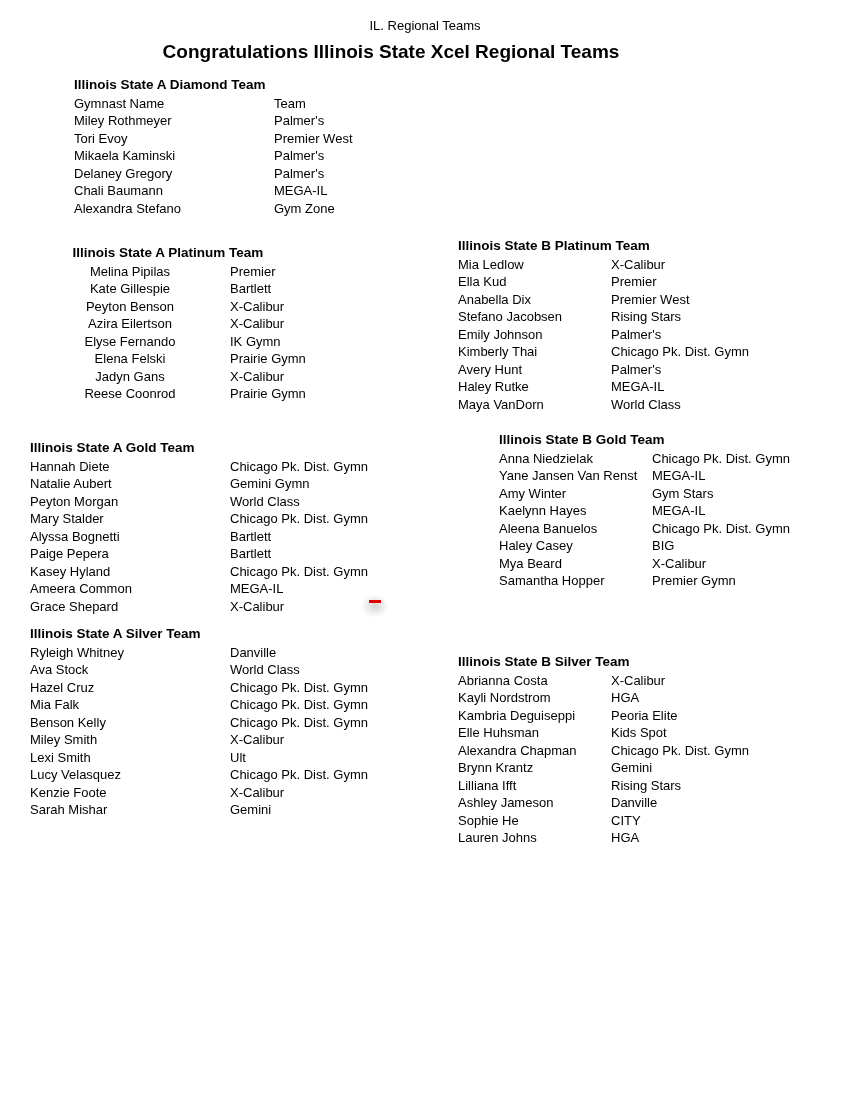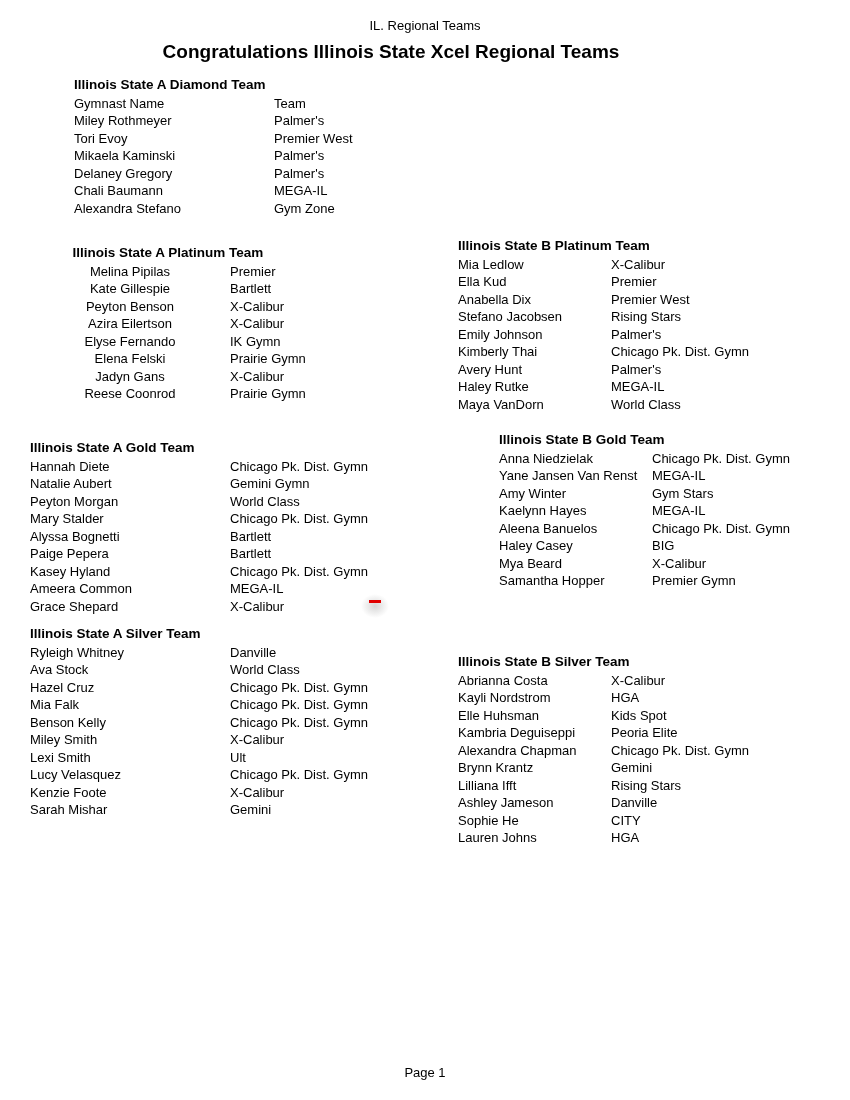--- a/index.html
+++ b/index.html
@@ -365,30 +365,30 @@
     <span class="cell name">Abrianna Costa</span>
     <span class="cell team">X-Calibur</span>
   </div>
 
   <div class="row">
     <span class="cell name">Kayli Nordstrom</span>
     <span class="cell team">HGA</span>
   </div>
 
   <div class="row">
+    <span class="cell name">Kambria Deguiseppi</span>
+    <span class="cell team">Peoria Elite</span>
+  </div>
+
+  <div class="row">
     <span class="cell name">Elle Huhsman</span>
     <span class="cell team">Kids Spot</span>
   </div>
 
   <div class="row">
-    <span class="cell name">Kambria Deguiseppi</span>
-    <span class="cell team">Peoria Elite</span>
-  </div>
-
-  <div class="row">
     <span class="cell name">Alexandra Chapman</span>
     <span class="cell team">Chicago Pk. Dist. Gymn</span>
   </div>
 
   <div class="row">
     <span class="cell name">Brynn Krantz</span>
     <span class="cell team">Gemini</span>
   </div>
 
   <div class="row">
@@ -410,14 +410,13 @@
     <span class="cell name">Lauren Johns</span>
     <span class="cell team">HGA</span>
   </div>
 </div>
   </section>
 </div>
 
   <div class="red-halo"></div>
   <div class="red-dash" style="background: rgb(225, 0, 0);"></div>
 
-  <div class="doc-footer">Page 1</div>
 </div>
 
 </body></html>

